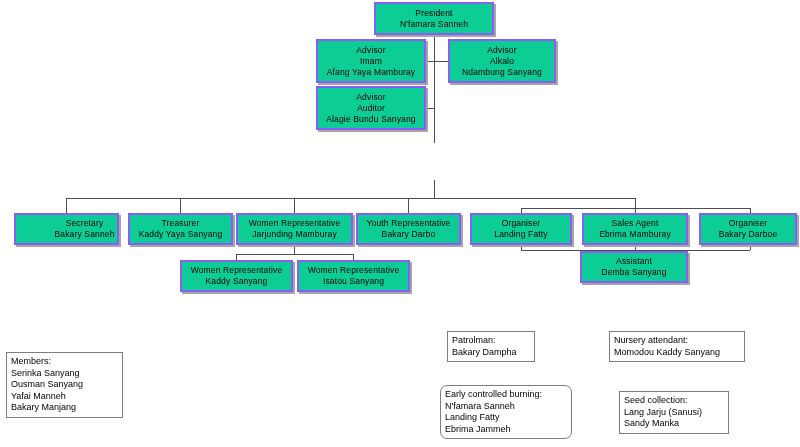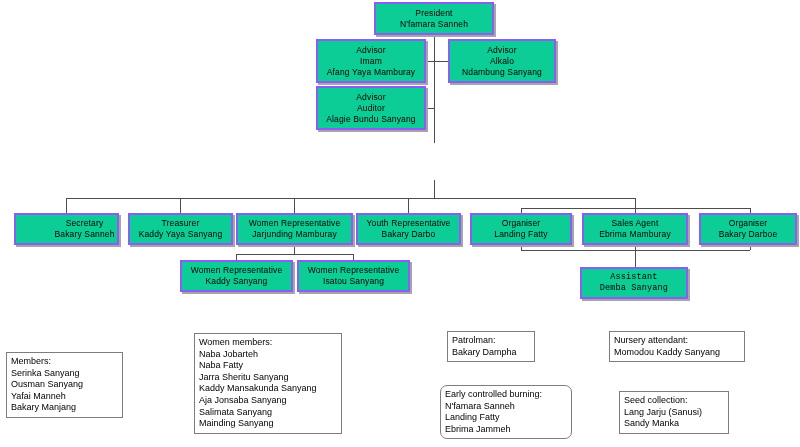--- a/index.html
+++ b/index.html
@@ -166,43 +166,33 @@
   <div class="node" style="left:180px; top:260px; width:113px; height:32px;">
     <span class="ln">Women Representative</span>
     <span class="ln">Kaddy Sanyang</span>
   </div>
 
   <div class="node" style="left:297px; top:260px; width:113px; height:32px;">
     <span class="ln">Women Representative</span>
     <span class="ln">Isatou Sanyang</span>
   </div>
 
-  <div class="node" style="left:580px; top:267px; width:108px; height:32px;font-family:Liberation Mono, monospace;">
+  <div class="node" style="left:580px; top:251px; width:108px; height:32px;">
     <span class="ln">Assistant</span>
     <span class="ln">Demba Sanyang</span>
   </div>
 
   <div class="note" style="left:6px; top:312px; width:117px;margin-top:40px;">
     <span class="ln">Members:</span>
     <span class="ln">Serinka Sanyang</span>
     <span class="ln">Ousman Sanyang</span>
     <span class="ln">Yafai Manneh</span>
     <span class="ln">Bakary Manjang</span>
   </div>
 
-  <div class="note" style="left:194px; top:333px; width:148px;">
-    <span class="ln">Women members:</span>
-    <span class="ln">Naba Jobarteh</span>
-    <span class="ln">Naba Fatty</span>
-    <span class="ln">Jarra Sheritu Sanyang</span>
-    <span class="ln">Kaddy Mansakunda Sanyang</span>
-    <span class="ln">Aja Jonsaba Sanyang</span>
-    <span class="ln">Salimata Sanyang</span>
-    <span class="ln">Mainding Sanyang</span>
-  </div>
 
   <div class="note" style="left:447px; top:331px; width:88px;">
     <span class="ln">Patrolman:</span>
     <span class="ln">Bakary Dampha</span>
   </div>
 
   <div class="note" style="left:440px; top:385px; width:132px;border-radius:7px;">
     <span class="ln">Early controlled burning:</span>
     <span class="ln">N'famara Sanneh</span>
     <span class="ln">Landing Fatty</span>

